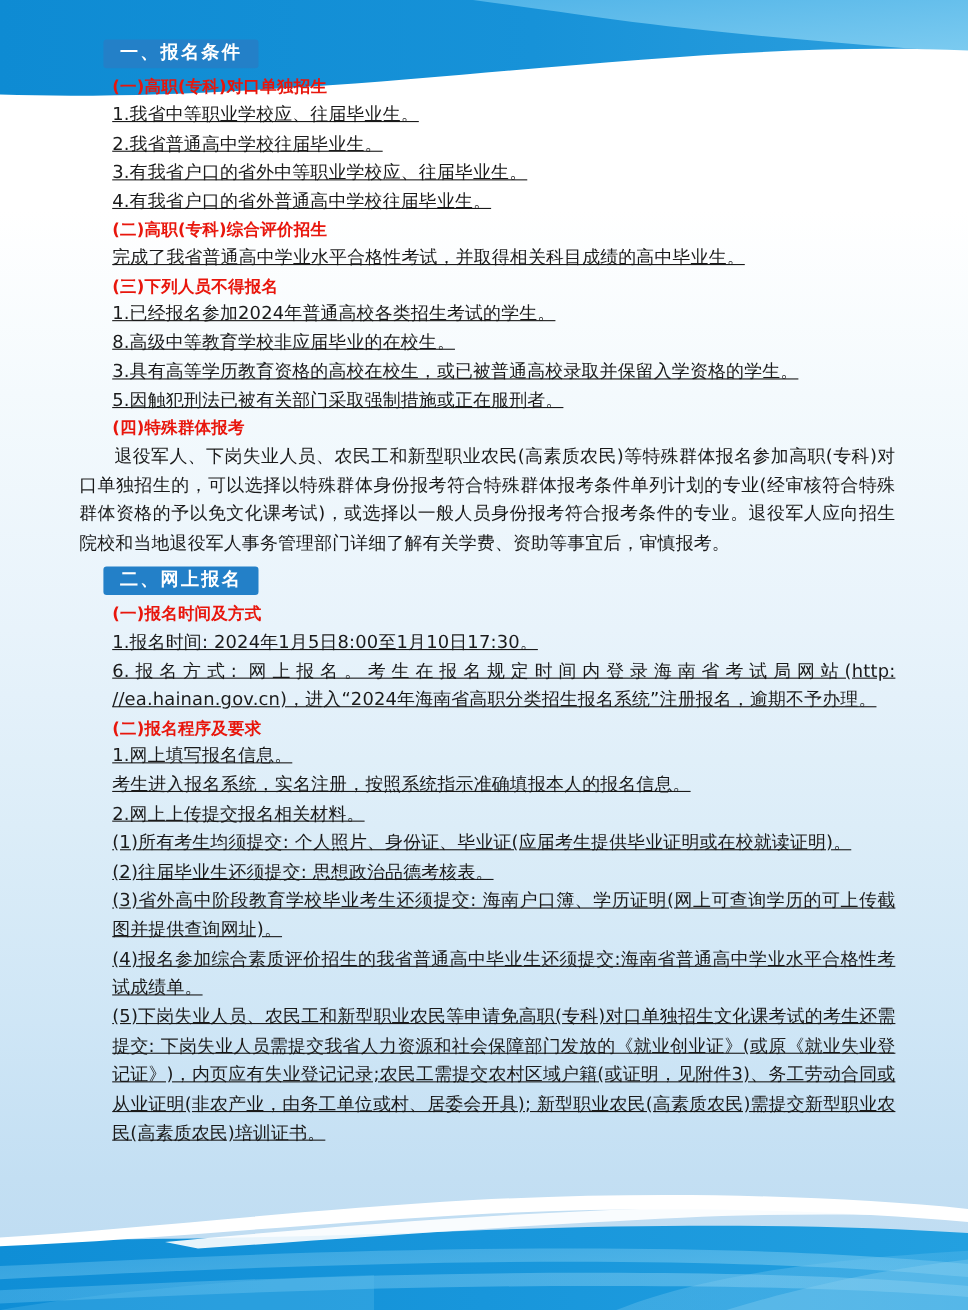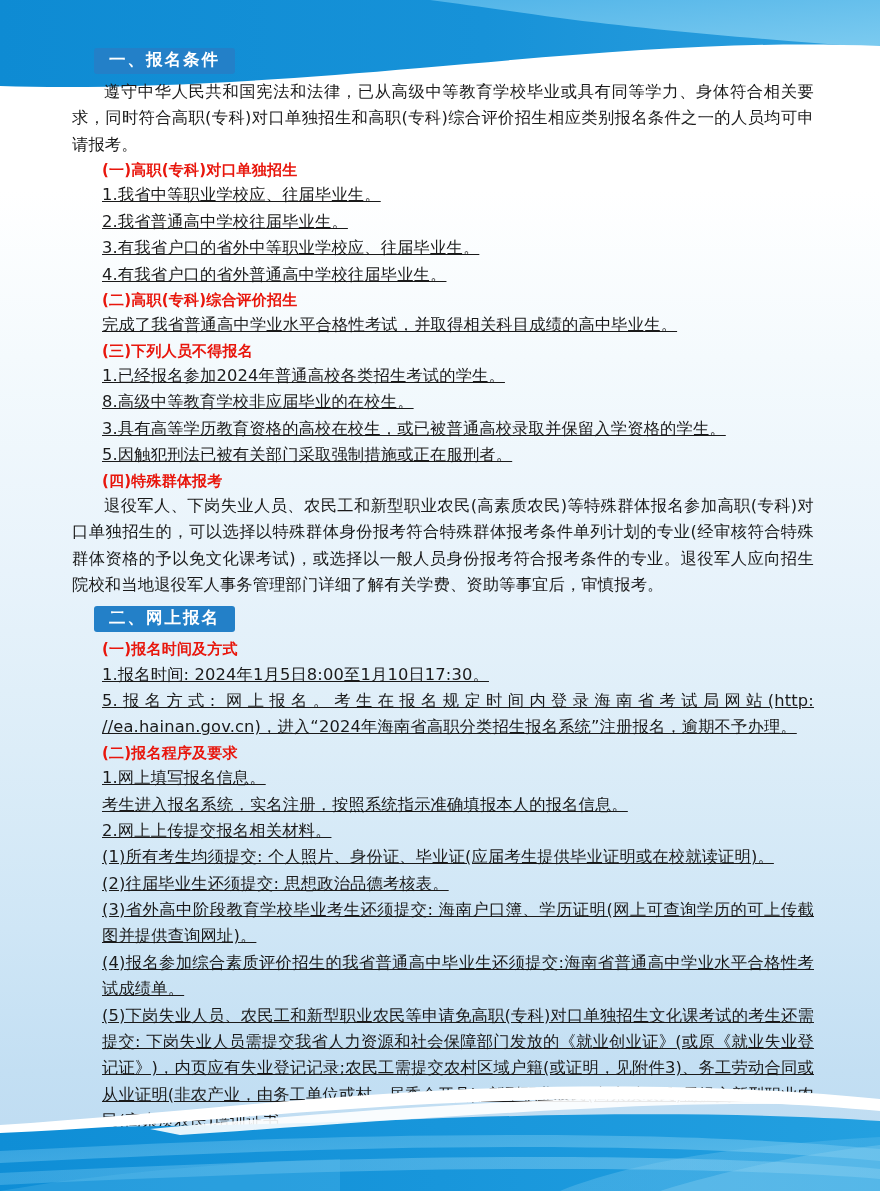--- a/index.html
+++ b/index.html
@@ -44,21 +44,21 @@
     position: absolute;
     bottom: 0; left: 0;
     width: 880px;
     height: 110px;
     pointer-events: none;
   }
 
   
   .content {
     position: absolute;
-    top: 48px;
+    top: 36px;
     left: 72px;
     width: 742px;
   }
 
   .section-badge {
     display: inline-block;
     background: #2380c8;
     color: #ffffff;
     font-weight: bold;
     font-size: 16.5px;
@@ -115,21 +115,20 @@
     <path d="M0,0 L880,0 L880,52 C700,44 520,62 330,80 C210,91 100,94 0,92 Z" fill="url(#twA)"></path>
     <path d="M430,0 L880,0 L880,48 C770,40 650,30 560,18 C510,11 468,5 430,0 Z" fill="url(#twB)"></path>
     <path d="M0,86 C120,90 260,82 420,68 C600,52 740,40 880,46 L880,70 C740,64 600,76 420,92 C260,106 120,110 0,106 Z" fill="#ffffff"></path>
   </svg>
 
   <div class="content">
 
     <div class="blk">
       <div class="section-badge">一、报名条件</div>
 
-      <p class="body indent">遵守中华人民共和国宪法和法律，已从高级中等教育学校毕业或具有同等学力、身体符合相关要求，同时符合高职(专科)对口单独招生和高职(专科)综合评价招生相应类别报名条件之一的人员均可申请报考。</p>
 
       
       <div class="blk">
         <div class="sub-head">(一)高职(专科)对口单独招生</div>
         <p class="body item">1.我省中等职业学校应、往届毕业生。</p>
         <p class="body item">2.我省普通高中学校往届毕业生。</p>
         <p class="body item">3.有我省户口的省外中等职业学校应、往届毕业生。</p>
         <p class="body item">4.有我省户口的省外普通高中学校往届毕业生。</p>
       </div>
 
@@ -155,21 +154,21 @@
       </div>
     </div>
 
     <div class="blk">
       <div class="section-badge second">二、网上报名</div>
 
       
       <div class="blk">
         <div class="sub-head">(一)报名时间及方式</div>
         <p class="body item">1.报名时间: 2024年1月5日8:00至1月10日17:30。</p>
-        <p class="body item">5.报名方式: 网上报名。考生在报名规定时间内登录海南省考试局网站(http: //ea.hainan.gov.cn)，进入“2024年海南省高职分类招生报名系统”注册报名，逾期不予办理。</p>
+        <p class="body item">6.报名方式: 网上报名。考生在报名规定时间内登录海南省考试局网站(http: //ea.hainan.gov.cn)，进入“2024年海南省高职分类招生报名系统”注册报名，逾期不予办理。</p>
       </div>
 
       
       <div class="blk">
         <div class="sub-head">(二)报名程序及要求</div>
         <p class="body item">1.网上填写报名信息。</p>
         <p class="body item">考生进入报名系统，实名注册，按照系统指示准确填报本人的报名信息。</p>
         <p class="body item">2.网上上传提交报名相关材料。</p>
         <p class="body item">(1)所有考生均须提交: 个人照片、身份证、毕业证(应届考生提供毕业证明或在校就读证明)。</p>
         <p class="body item">(2)往届毕业生还须提交: 思想政治品德考核表。</p>

